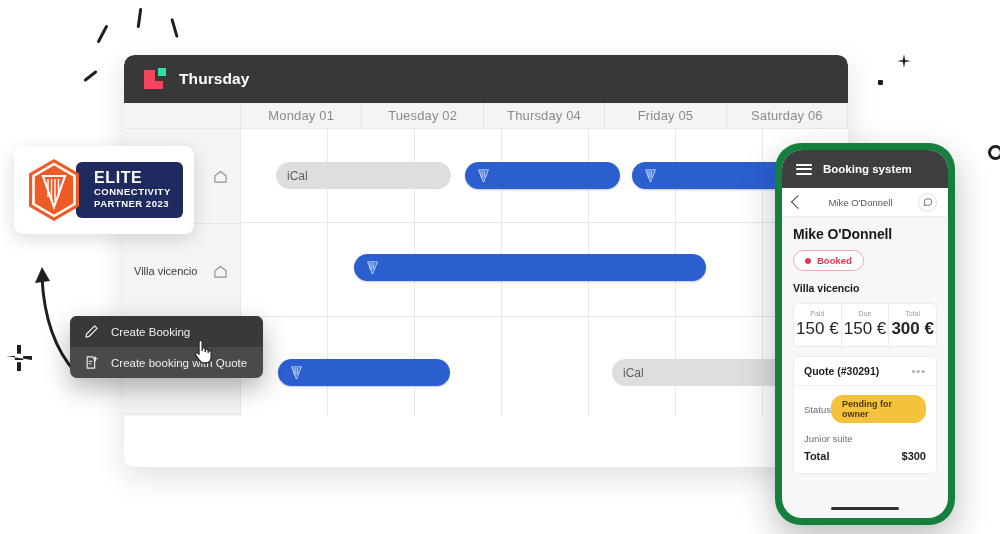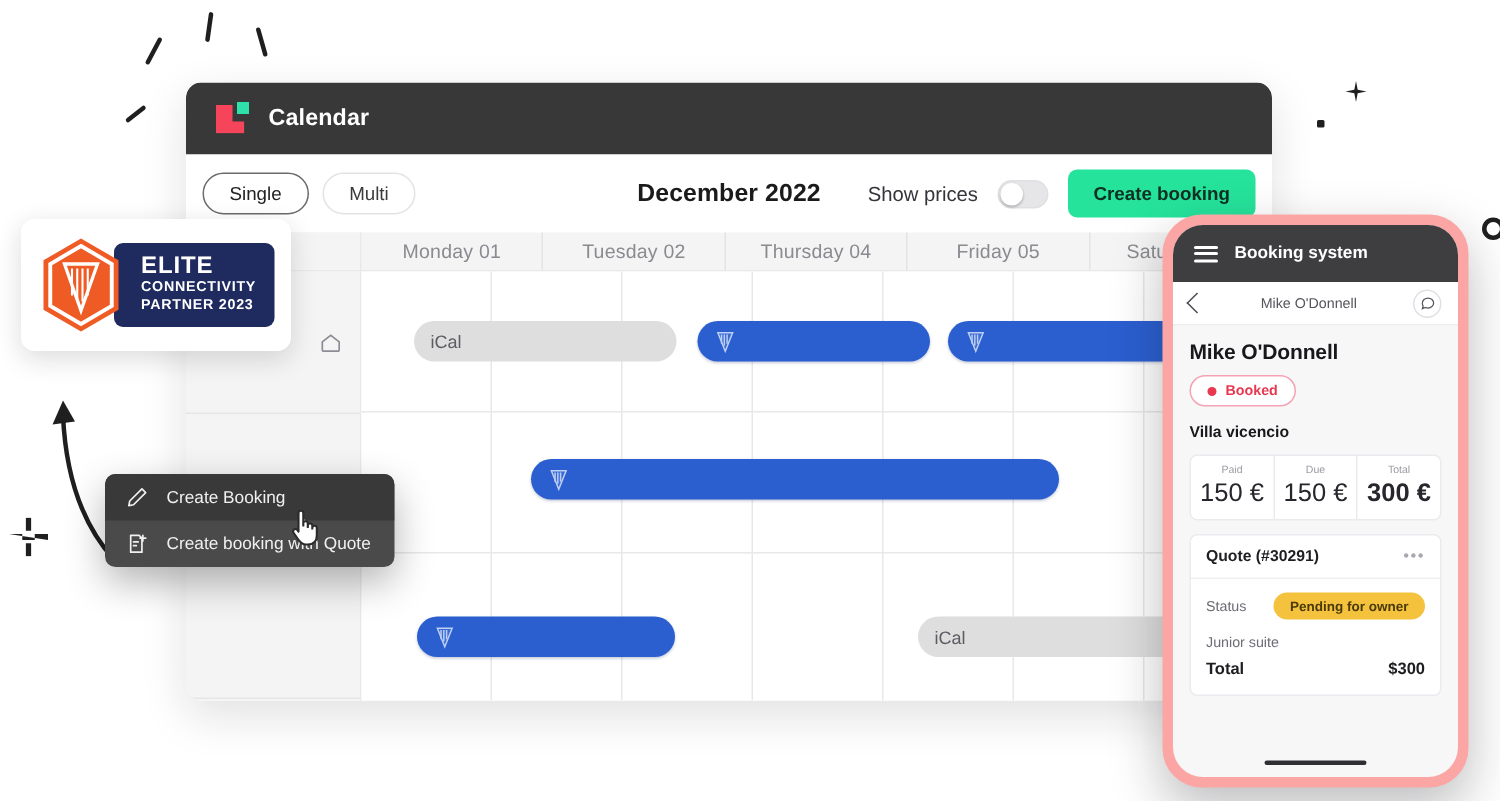--- a/index.html
+++ b/index.html
@@ -129,22 +129,22 @@
     margin-left:-8px;background:#1f2a5e;border-radius:6px;
     padding:8px 12px 8px 18px;color:#fff;
   }
   .navy .l1{font-size:16px;font-weight:700;letter-spacing:.6px;line-height:1.02;}
   .navy .l2{font-size:9.5px;font-weight:600;letter-spacing:.5px;line-height:1.25;}
   .navy .l3{font-size:9.5px;font-weight:600;letter-spacing:.5px;line-height:1.25;}
   .navy .l3 b{font-weight:800;}
 
   
   .phone{
-    position:absolute;left:775px;top:143px;width:204px;height:382px;
-    background:#fca5a5;border-radius:26px;padding:7px;box-sizing:border-box;
+    position:absolute;left:775px;top:143px;width:180px;height:382px;
+    background:#15803d;border-radius:26px;padding:7px;box-sizing:border-box;
     box-shadow:0 14px 34px rgba(20,20,30,.28);
   }
   .phone-inner{
     width:100%;height:100%;background:#f7f7f8;border-radius:20px;overflow:hidden;position:relative;
   }
   .ph-top{
     height:38px;background:#3e3e41;display:flex;align-items:center;gap:11px;padding-left:14px;
   }
   .burger{width:16px;height:11px;flex:none;position:relative;}
   .burger i{position:absolute;left:0;width:16px;height:2px;background:#fff;border-radius:1px;}
@@ -221,37 +221,23 @@
   </svg>
   <div class="plusmark" style="left:6px;top:345px;"></div>
 
   <div class="window">
 
     <div class="titlebar">
       <div class="logo-mark">
         <div class="lshape"></div>
           <div class="dot"></div>
       </div>
-      <div class="title-text">Calendar</div>
-    </div>
-
-    <div class="toolbar">
-      <div class="seg">
-        <div class="pill sel">Single</div>
-        <div class="pill">Multi</div>
-      </div>
-      <div class="month">December 2022</div>
-      <div class="right-tools">
-        <div class="showprices">Show prices</div>
-        <div class="toggle">
-            <div class="knob"></div>
-          </div>
-        <button class="cta">Create booking</button>
-      </div>
-    </div>
+      <div class="title-text">Thursday</div>
+    </div>
+
 
     <div class="cal">
       <div class="cal-head">
         <div class="corner"></div>
         <div class="dayhdr">Monday 01</div>
         <div class="dayhdr">Tuesday 02</div>
         <div class="dayhdr">Thursday 04</div>
         <div class="dayhdr">Friday 05</div>
         <div class="dayhdr">Saturday 06</div>
       </div>

